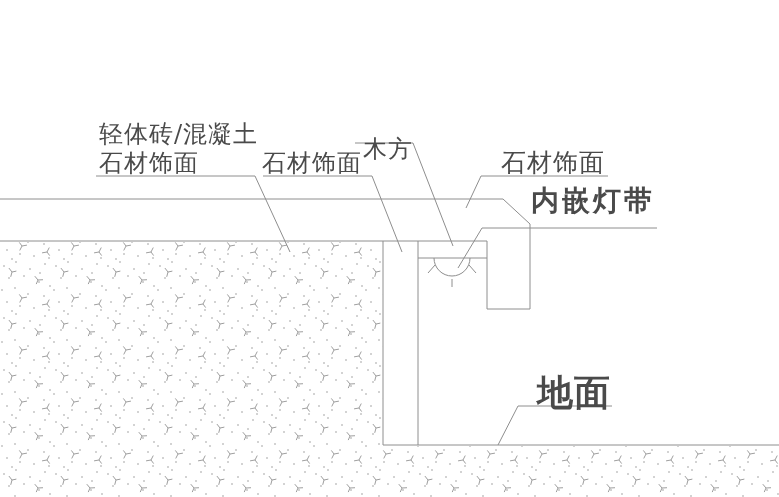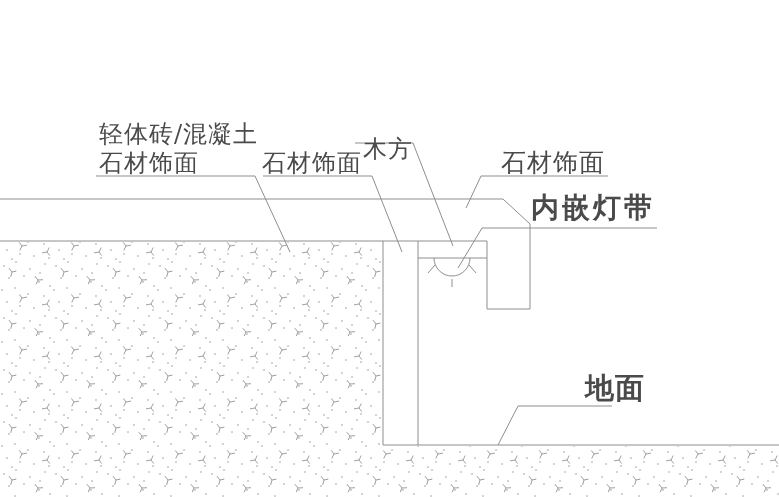--- a/index.html
+++ b/index.html
@@ -18,21 +18,21 @@
   .ln{stroke:var(--line);stroke-width:1;fill:none;}
   .dot{fill:var(--stipple);stroke:none;}
   .tri{stroke:var(--stipple);stroke-width:0.9;fill:none;}
   .lbl{
     position:absolute;color:var(--text);white-space:nowrap;
     line-height:1.1;letter-spacing:1px;
   }
   .lbl-sm{font-size:24px;}
   .lbl-md{font-size:25px;}
   .lbl-lg{font-size:28px;letter-spacing:3px;font-weight:bold;}
-  .lbl-xl{font-size:29px;letter-spacing:1px;font-weight:bold;margin-left:48px;}
+  .lbl-xl{font-size:36px;letter-spacing:1px;font-weight:bold;}
 </style>
 </head>
 <body>
 
 <div class="stage">
 
   <svg width="779" height="497" viewBox="0 0 779 497" aria-hidden="true">
     <defs>
       <g id="triad">
         <path class="tri" d="M0,0 L-4,-3 M0,0 L4,-2 M0,0 L0,5"></path>
@@ -88,16 +88,16 @@
       <path class="ln" d="M657,228 L482,228 L458,268"></path>
       <path class="ln" d="M612,406 L518,406 L498,445"></path>
     </g>
   </svg>
 
   <div class="lbl lbl-sm" style="left:99px;top:121px;">轻体砖/混凝土</div>
   <div class="lbl lbl-sm" style="left:99px;top:150px;">石材饰面</div>
   <div class="lbl lbl-sm" style="left:262px;top:150px;">石材饰面</div>
   <div class="lbl lbl-sm" style="left:363px;top:119px;margin-top:17px;">木方</div>
   <div class="lbl lbl-md" style="left:501px;top:149px;">石材饰面</div>
-  <div class="lbl lbl-lg" style="left:531px;top:193px;">内嵌灯带</div>
+  <div class="lbl lbl-lg" style="left:531px;top:186px;">内嵌灯带</div>
   <div class="lbl lbl-xl" style="left:537px;top:373px;">地面</div>
 
 </div>
 
 </body></html>

